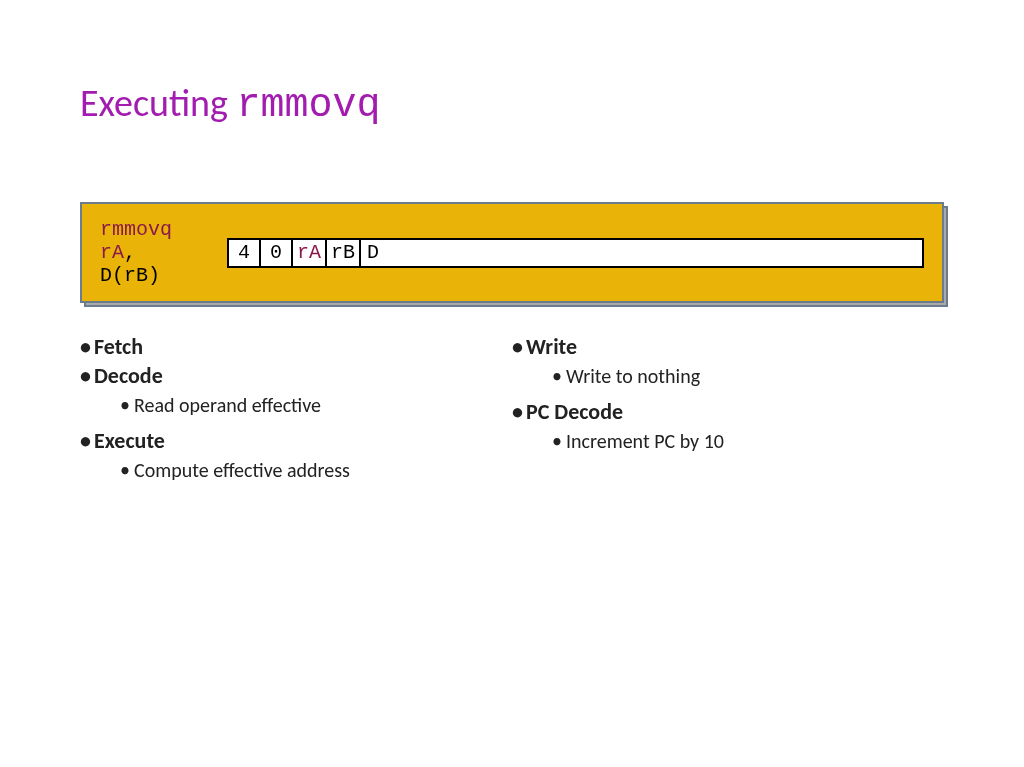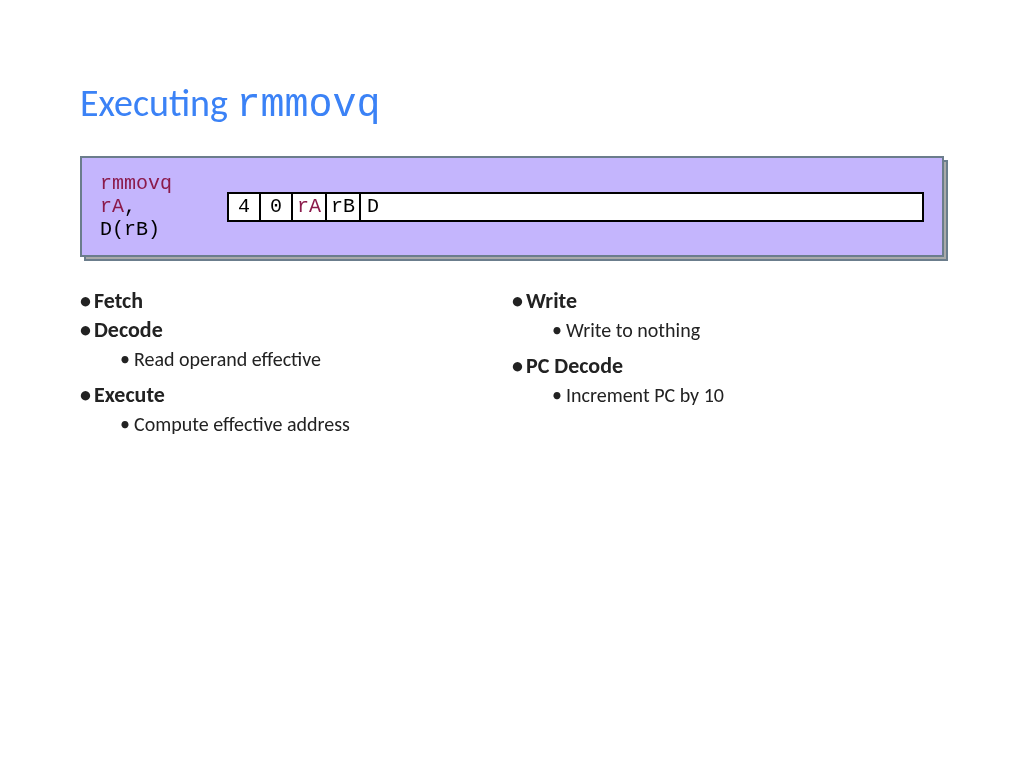--- a/index.html
+++ b/index.html
@@ -10,43 +10,43 @@
     width: 1024px;
     height: 767px;
     overflow: hidden;
   }
   .slide {
     padding: 80px 80px 0 80px;
   }
   .title {
     font-size: 38px;
     font-weight: 300;
-    color: #3b82f6;
-    margin-bottom: 28px;
+    color: #a21caf;
+    margin-bottom: 74px;
   }
   .title .mono {
     font-family: "Courier New", monospace;
     font-size: 40px;
   }
   .encoding-box {
     position: relative;
     margin-bottom: 28px;
   }
   .encoding-shadow {
     position: absolute;
     top: 4px;
     left: 4px;
     right: -4px;
     bottom: -4px;
     background: #aaa;
     border: 2px solid #6b7d8c;
   }
   .encoding {
     position: relative;
-    background: #c4b5fd;
+    background: #eab308;
     border: 2px solid #6b7d8c;
     padding: 14px 18px;
     display: flex;
     align-items: center;
   }
   .instr {
     font-family: "Courier New", monospace;
     font-size: 20px;
     margin-right: 24px;
   }

